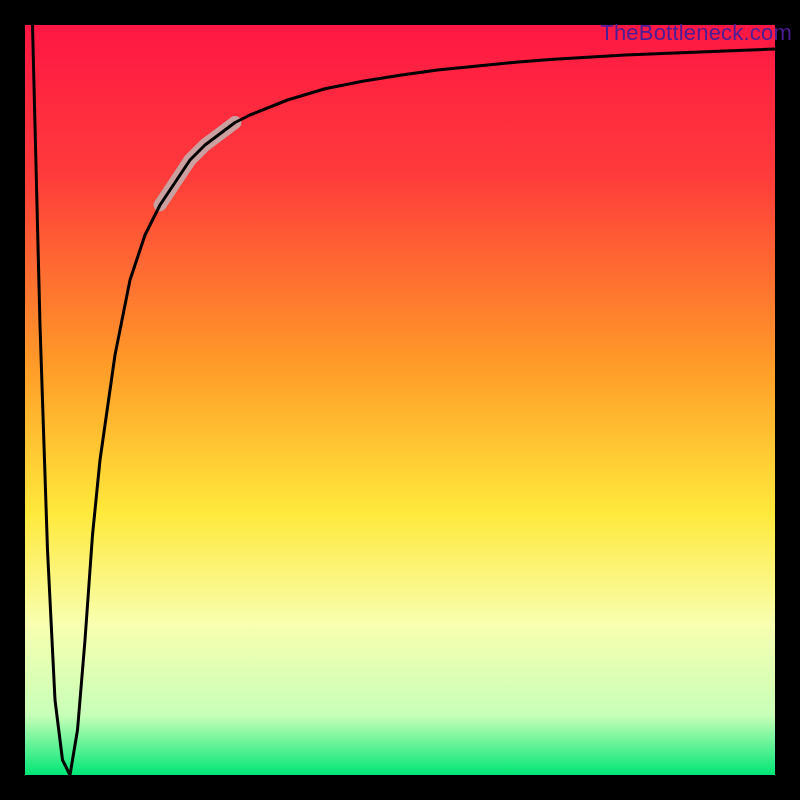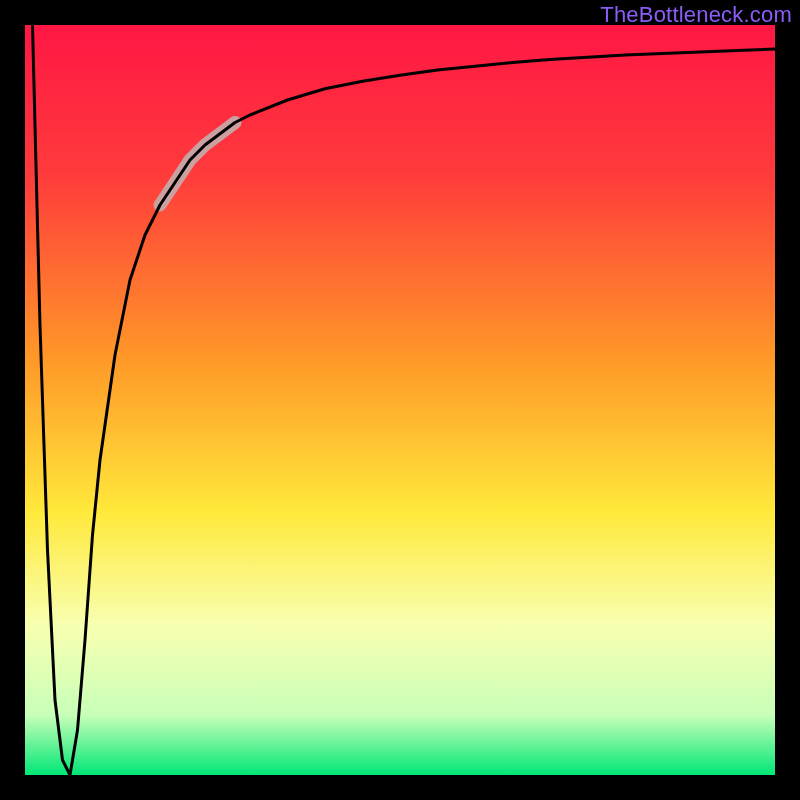--- a/index.html
+++ b/index.html
@@ -10,24 +10,24 @@
     background: #fff;
     font-family: Arial, Helvetica, sans-serif;
   }
   .wrap {
     position: relative;
     width: 800px;
     height: 800px;
   }
   .watermark {
     position: absolute;
-    top: 2px;
+    top: 20px;
     right: 8px;
     font-size: 22px;
-    color: #8b5cf6;
+    color: #4c1d95;
     font-weight: 500;
     letter-spacing: 0.2px;
     z-index: 5;
     user-select: none;
   }
   svg.chart {
     position: absolute;
     left: 0;
     top: 0;
     width: 800px;

